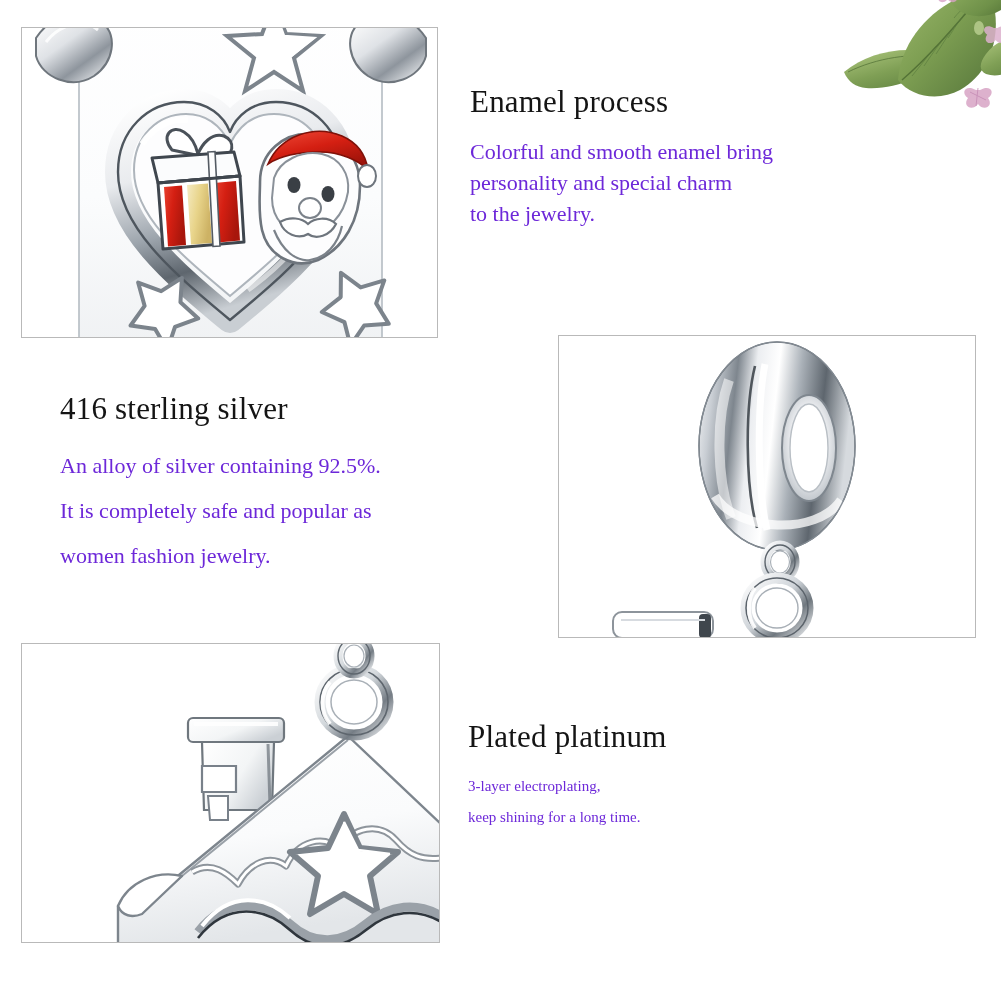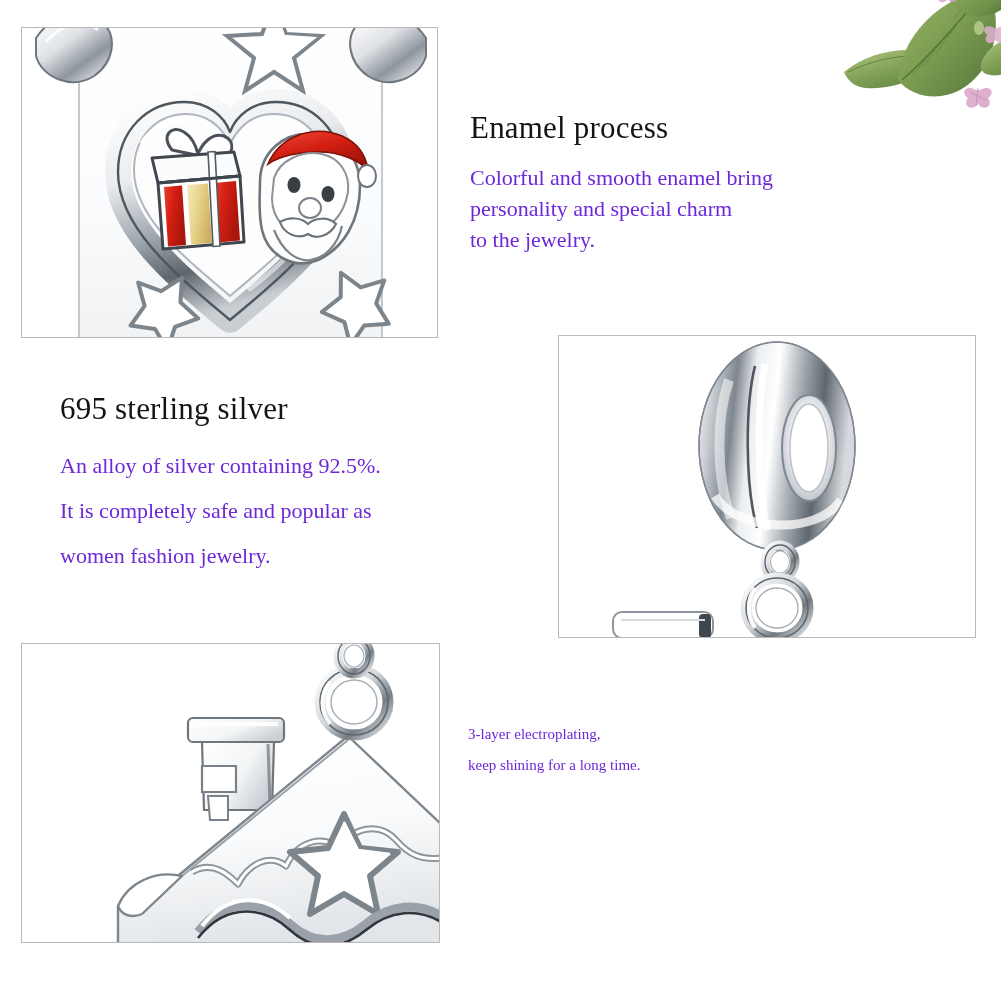--- a/index.html
+++ b/index.html
@@ -35,21 +35,21 @@
     font-weight: normal;
     color: #141414;
     letter-spacing: .2px;
     white-space: nowrap;
   }
   .feature p {
     color: #6d28d9;
     white-space: pre-line;
   }
 
-  #feature-enamel   { left: 470px; top: 110px; }
+  #feature-enamel   { left: 470px; top: 84px; }
   #feature-enamel h2 { font-size: 31px; margin-bottom: 16px; }
   #feature-enamel p  { font-size: 22px; line-height: 31px; }
 
   #feature-silver   { left: 60px; top: 391px; }
   #feature-silver h2 { font-size: 31px; margin-bottom: 16px; }
   #feature-silver p  { font-size: 22px; line-height: 45px; }
 
   #feature-platinum   { left: 468px; top: 719px; }
   #feature-platinum h2 { font-size: 31px; margin-bottom: 16px; }
   #feature-platinum p  { font-size: 15px; line-height: 31px; }
@@ -223,21 +223,21 @@
   </div>
 
   <div class="feature" id="feature-enamel">
     <h2>Enamel process</h2>
     <p>Colorful and smooth enamel bring
 personality and special charm
 to the jewelry.</p>
   </div>
 
   <div class="feature" id="feature-silver">
-    <h2>695 sterling silver</h2>
+    <h2>416 sterling silver</h2>
     <p>An alloy of silver containing 92.5%.
 It is completely safe and popular as
 women fashion jewelry.</p>
   </div>
 
   <div class="panel" id="panel-bead-bail">
     <div class="panel-inner">
       <svg width="418" height="303" viewBox="0 0 418 303">
         <defs>
           <linearGradient id="beadBody" x1="0" y1="0" x2="1" y2="0.15">
@@ -382,20 +382,21 @@
             <ellipse cx="332" cy="12" rx="16" ry="18" fill="none" stroke="url(#ringMetal3)" stroke-width="9"></ellipse>
             <ellipse cx="332" cy="12" rx="16" ry="18" fill="none" stroke="#5e666e" stroke-width="1.4"></ellipse>
             <ellipse cx="332" cy="12" rx="10" ry="11" fill="#ffffff" stroke="#aab1b8" stroke-width="1.2"></ellipse>
           </g>
         </g>
       </svg>
     </div>
   </div>
 
   <div class="feature" id="feature-platinum">
+    <h2>Plated platinum</h2>
     <p>3-layer electroplating,
 keep shining for a long time.</p>
   </div>
 
   <div id="botanical-corner">
     <svg width="165" height="150" viewBox="0 0 165 150">
       <defs>
         <linearGradient id="leafA" x1="0" y1="0" x2="1" y2="1">
           <stop offset="0%" stop-color="#9cb86c"></stop>
           <stop offset="45%" stop-color="#7d9e52"></stop>

